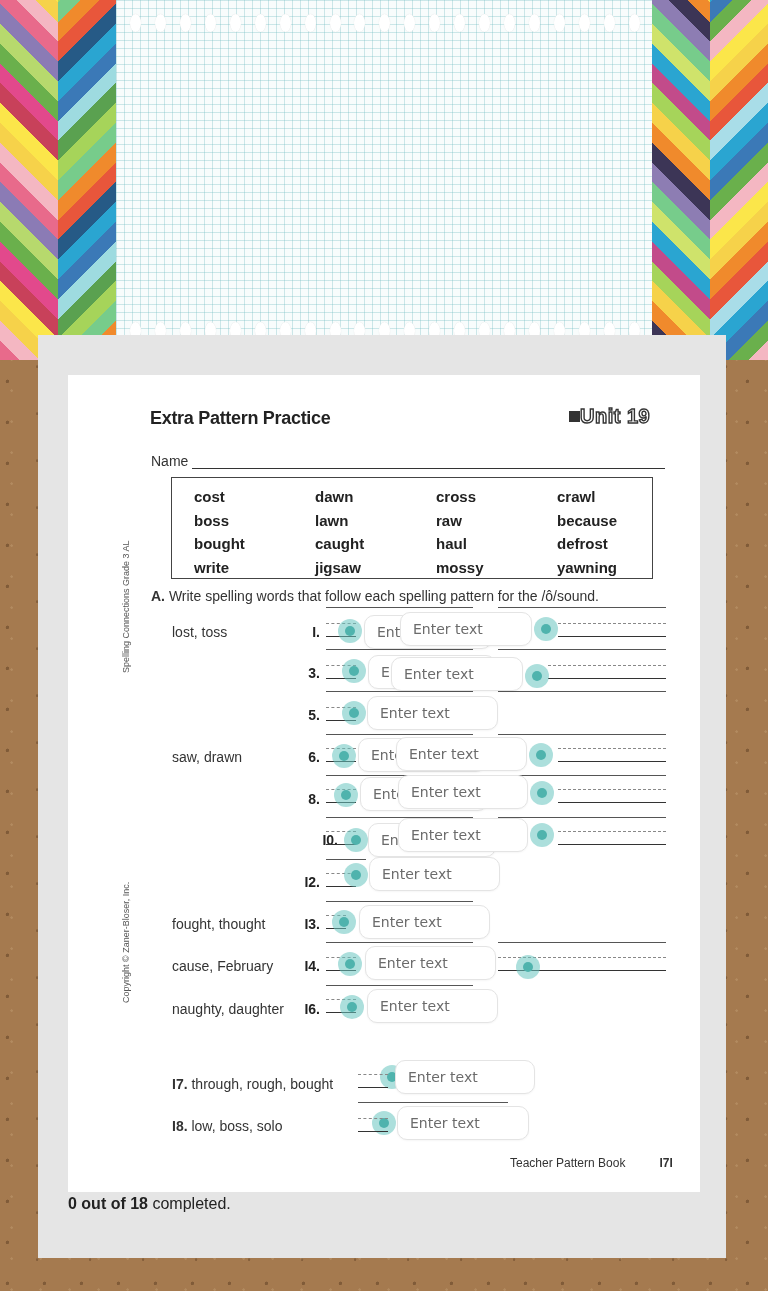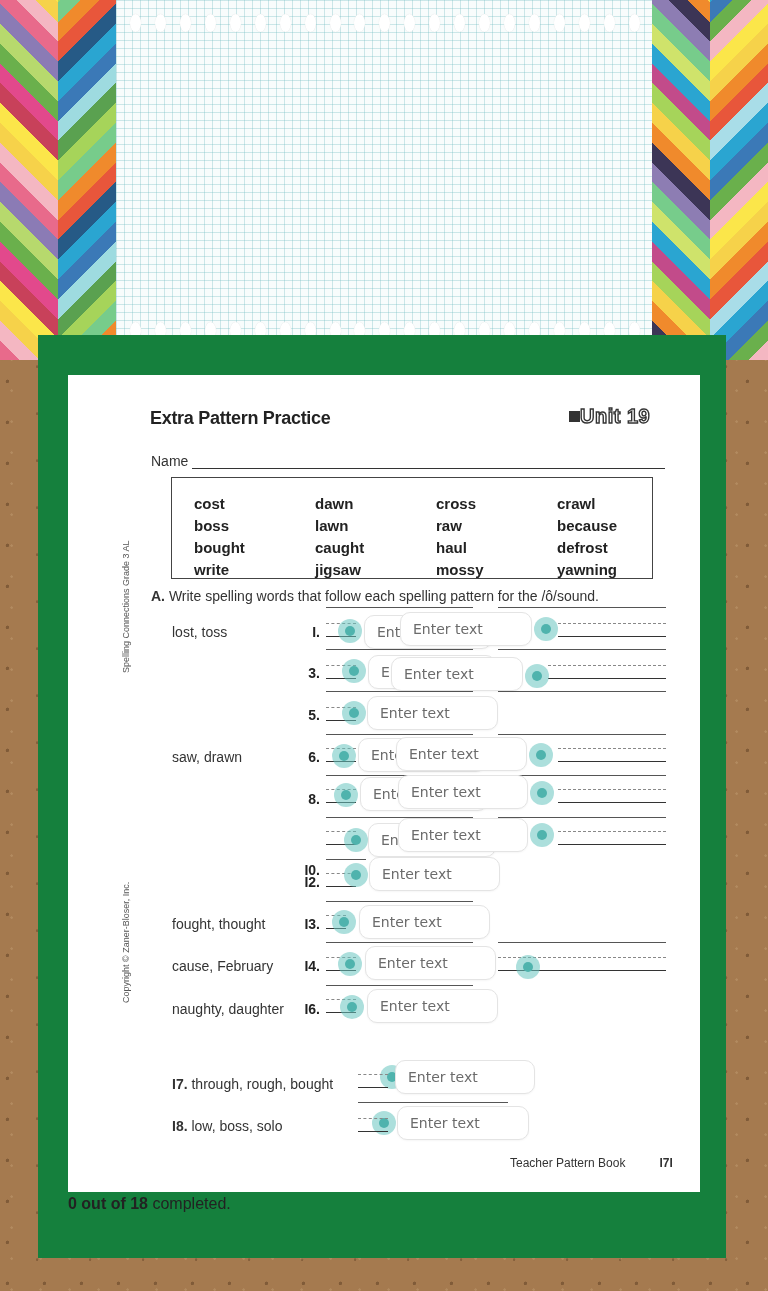--- a/index.html
+++ b/index.html
@@ -35,33 +35,33 @@
   .holes { position: absolute; left: 130px; width: 510px; height: 20px; display: flex; justify-content: space-between; }
   .holes.top { top: 14px; } .holes.bottom { top: 322px; }
   .holes span { width: 11px; height: 18px; border-radius: 50%; background: #fff; box-shadow: 0 0 1px #ddd; }
   .banner-title {
     position: absolute; left: 140px; top: 110px; width: 490px; text-align: center;
     color: #f6e27a; font-family: "DejaVu Sans", sans-serif; font-weight: 200;
     font-size: 46px; line-height: 56px; letter-spacing: 1px;
   }
 
   
-  .card { position: absolute; left: 38px; top: 335px; width: 688px; height: 923px; background: #15803d; text-decoration: underline; }
+  .card { position: absolute; left: 38px; top: 335px; width: 688px; height: 923px; background: #e5e5e5; text-decoration: underline; }
   .worksheet { position: absolute; left: 30px; top: 40px; width: 632px; height: 817px; background: #fff; }
   .status { position: absolute; left: 30px; top: 860px; font-size: 16px; color: #222; }
   .status b { font-weight: bold; }
 
   
   .ws-title { position: absolute; left: 82px; top: 33px; font-size: 18px; font-weight: bold; color: #222; letter-spacing: -0.3px; }
   .unit { position: absolute; left: 501px; top: 30px; display: flex; align-items: center; }
   .unit .sq { width: 11px; height: 11px; background: #333; }
   .unit .lbl { font-size: 20px; font-weight: 900; color: #fff; -webkit-text-stroke: 1.4px #333; letter-spacing: 0.5px; }
   .name-row { position: absolute; left: 83px; top: 78px; width: 514px; font-size: 14px; color: #333; display: flex; align-items: flex-end; }
   .name-row .line { flex: 1; border-bottom: 1.3px solid #333; margin-left: 4px; height: 14px; }
-  .wordbox { position: absolute; left: 103px; top: 102px; width: 482px; height: 102px; border: 1.5px solid #444; padding: 16px 0 0 22px; display: grid; grid-template-columns: 121px 121px 121px 100px; row-gap: 3px; }
+  .wordbox { position: absolute; left: 103px; top: 102px; width: 482px; height: 102px; border: 1.5px solid #444; padding: 9px 0 0 22px; display: grid; grid-template-columns: 121px 121px 121px 100px; row-gap: 3px; }
   .wordbox span { font-size: 15px; font-weight: bold; color: #222; line-height: 19px; }
   .sideways { position: absolute; font-size: 9px; color: #555; transform: rotate(-90deg); transform-origin: left top; white-space: nowrap; }
   .instr { position: absolute; font-size: 14px; color: #333; }
   .instr b { font-weight: bold; }
   .pattern { position: absolute; font-size: 14px; color: #333; }
   .num { position: absolute; font-size: 14px; font-weight: bold; color: #222; text-align: right; width: 30px; }
   .ln { position: absolute; height: 0; border-top: 1.3px solid #333; }
   .ln.d { border-top: 1px dashed #888; }
   .ln.t { border-top: 1px solid #555; }
   .dot { position: absolute; width: 24px; height: 24px; border-radius: 50%; background: rgba(103,196,192,0.55); }
@@ -181,21 +181,21 @@
     <div class="pattern" style="left:104px; top:374px;">saw, drawn</div>
     <div class="pattern" style="left:104px; top:541px;">fought, thought</div>
     <div class="pattern" style="left:104px; top:583px;">cause, February</div>
     <div class="pattern" style="left:104px; top:626px;">naughty, daughter</div>
 
     <div class="num" style="left:222px; top:249px;">I.</div>
     <div class="num" style="left:222px; top:290px;">3.</div>
     <div class="num" style="left:222px; top:332px;">5.</div>
     <div class="num" style="left:222px; top:374px;">6.</div>
     <div class="num" style="left:222px; top:416px;">8.</div>
-    <div class="num" style="left:222px; top:457px;margin-top:30px;">I0.</div>
+    <div class="num" style="left:240px; top:457px;">I0.</div>
     <div class="num" style="left:222px; top:499px;">I2.</div>
     <div class="num" style="left:222px; top:541px;">I3.</div>
     <div class="num" style="left:222px; top:583px;">I4.</div>
     <div class="num" style="left:400px; top:583px; width:20px;">5.</div>
     <div class="num" style="left:222px; top:626px;">I6.</div>
 
     <div class="ln t" style="left:258px; top:232px; width:147px;"></div>
     <div class="ln t" style="left:430px; top:232px; width:168px;"></div>
     <div class="ln d" style="left:258px; top:248px; width:30px;"></div>
     <div class="ln d" style="left:490px; top:248px; width:108px;"></div>

